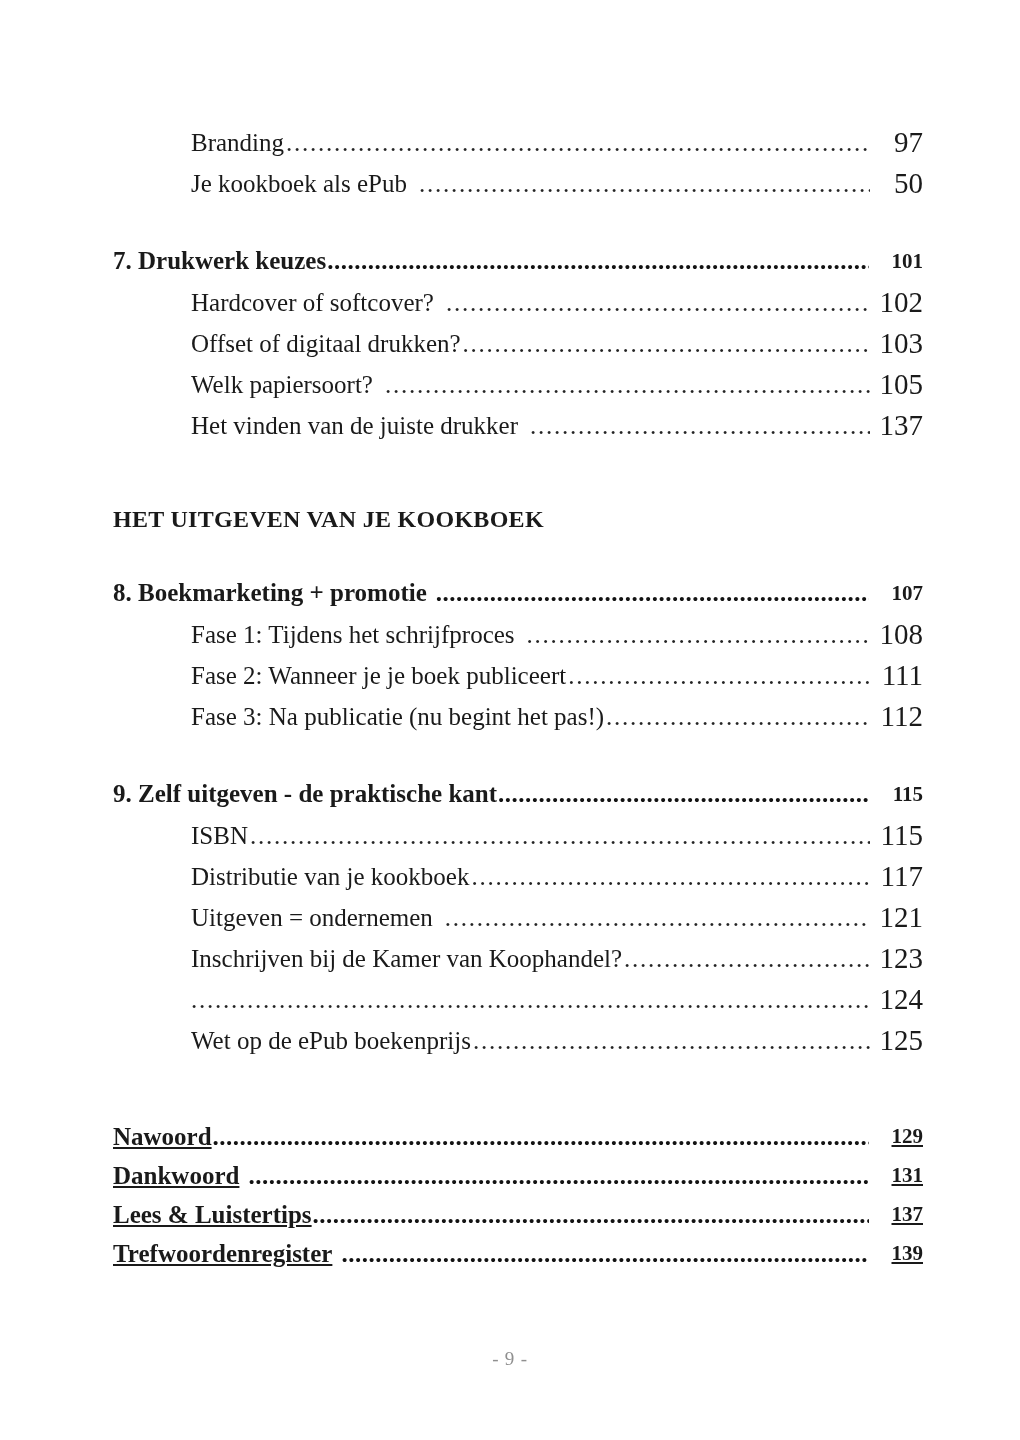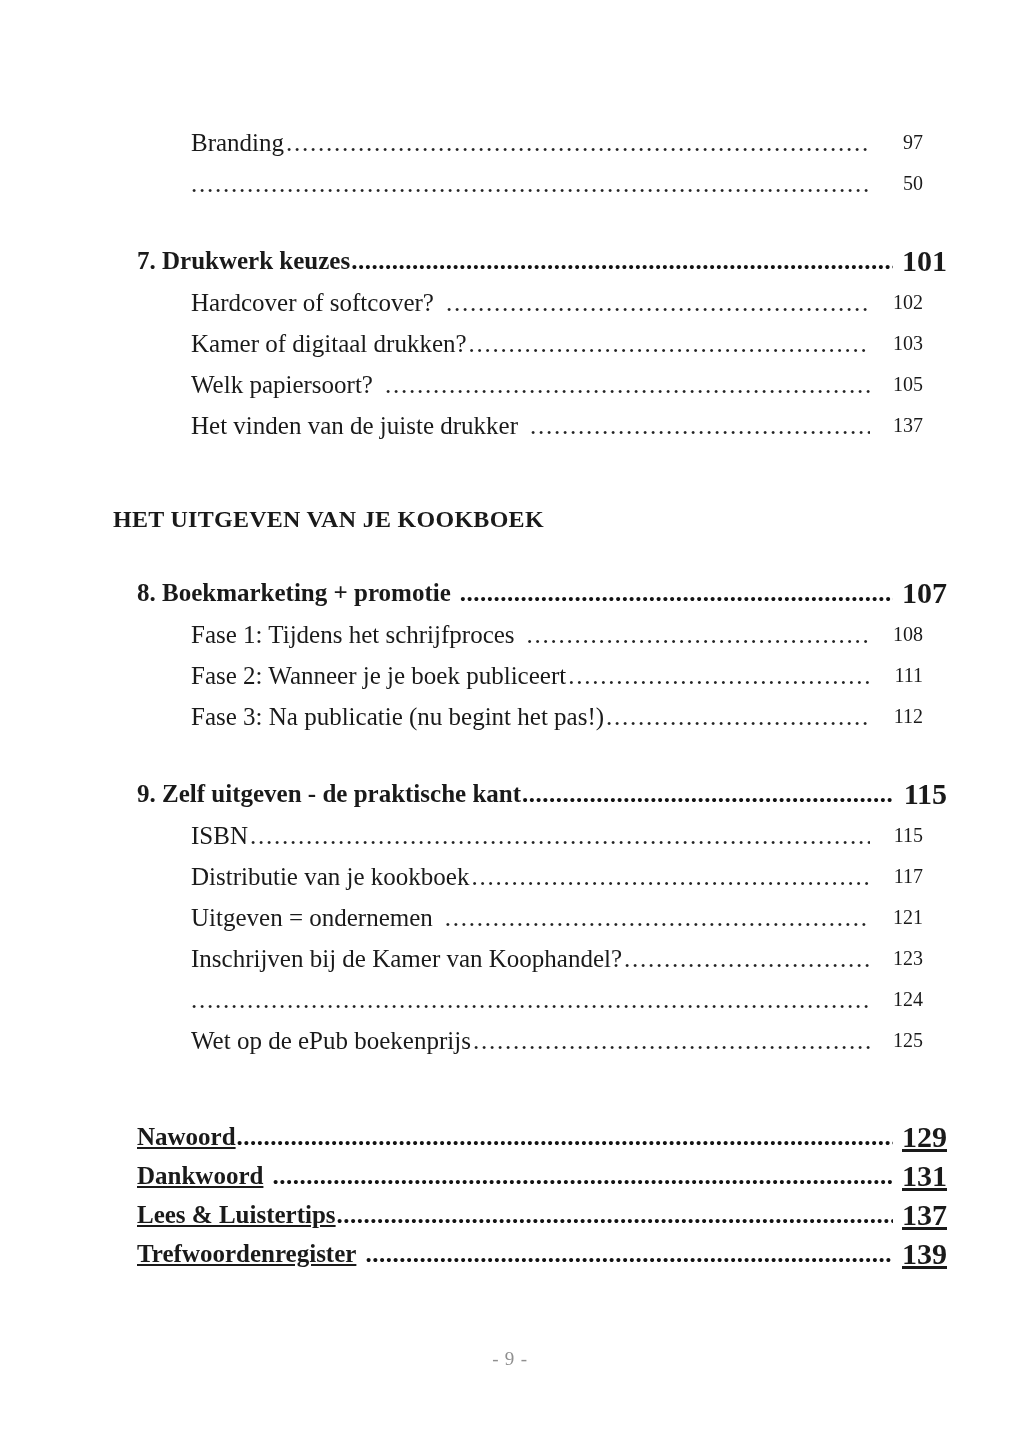--- a/index.html
+++ b/index.html
@@ -75,42 +75,41 @@
     line-height: 41px;
     font-weight: 400;
   }
   .sub .leader::before {
     font-size: 25px;
     letter-spacing: 0.07em;
     color: #242424;
   }
   .sub .pageno {
     padding-left: 7px;
-    font-size: 20px;
+    font-size: 29px;
   }
   .sub .title { padding-right: 2px; }
   .sub.gap-before-dots .title { padding-right: 12px; }
 
   
   .chapter {
     font-size: 25px;
     line-height: 42px;
     font-weight: bold;
     width: 100%;
-    margin-left: 24px;
   }
   .chapter .leader::before {
     font-weight: bold;
     font-size: 25px;
     letter-spacing: 0.02em;
     color: #121212;
   }
   .chapter .pageno {
     padding-left: 8px;
-    font-size: 30px;
+    font-size: 21px;
     font-weight: bold;
   }
   .chapter .title { padding-right: 1px; }
   .chapter.gap-before-dots .title { padding-right: 9px; }
 
   
   .part-heading {
     font-size: 24px;
     font-weight: bold;
     letter-spacing: 0.012em;
@@ -145,38 +144,39 @@
 
 <div class="page">
   <div class="toc">
       <div>
         <div class="row sub">
           <span class="title">Branding</span>
           <span class="leader"></span>
           <span class="pageno">97</span>
         </div>
         <div class="row sub gap-before-dots">
+          <span class="title">Je kookboek als ePub</span>
           <span class="leader"></span>
           <span class="pageno">50</span>
         </div>
       </div>
       <div class="block-gap-md"></div>
       <div>
         <div class="row chapter">
           <span class="title">7. Drukwerk keuzes</span>
           <span class="leader"></span>
           <span class="pageno">101</span>
         </div>
         <div class="row sub gap-before-dots">
           <span class="title">Hardcover of softcover?</span>
           <span class="leader"></span>
           <span class="pageno">102</span>
         </div>
         <div class="row sub">
-          <span class="title">Kamer of digitaal drukken?</span>
+          <span class="title">Offset of digitaal drukken?</span>
           <span class="leader"></span>
           <span class="pageno">103</span>
         </div>
         <div class="row sub gap-before-dots">
           <span class="title">Welk papiersoort?</span>
           <span class="leader"></span>
           <span class="pageno">105</span>
         </div>
         <div class="row sub gap-before-dots">
           <span class="title">Het vinden van de juiste drukker</span>

